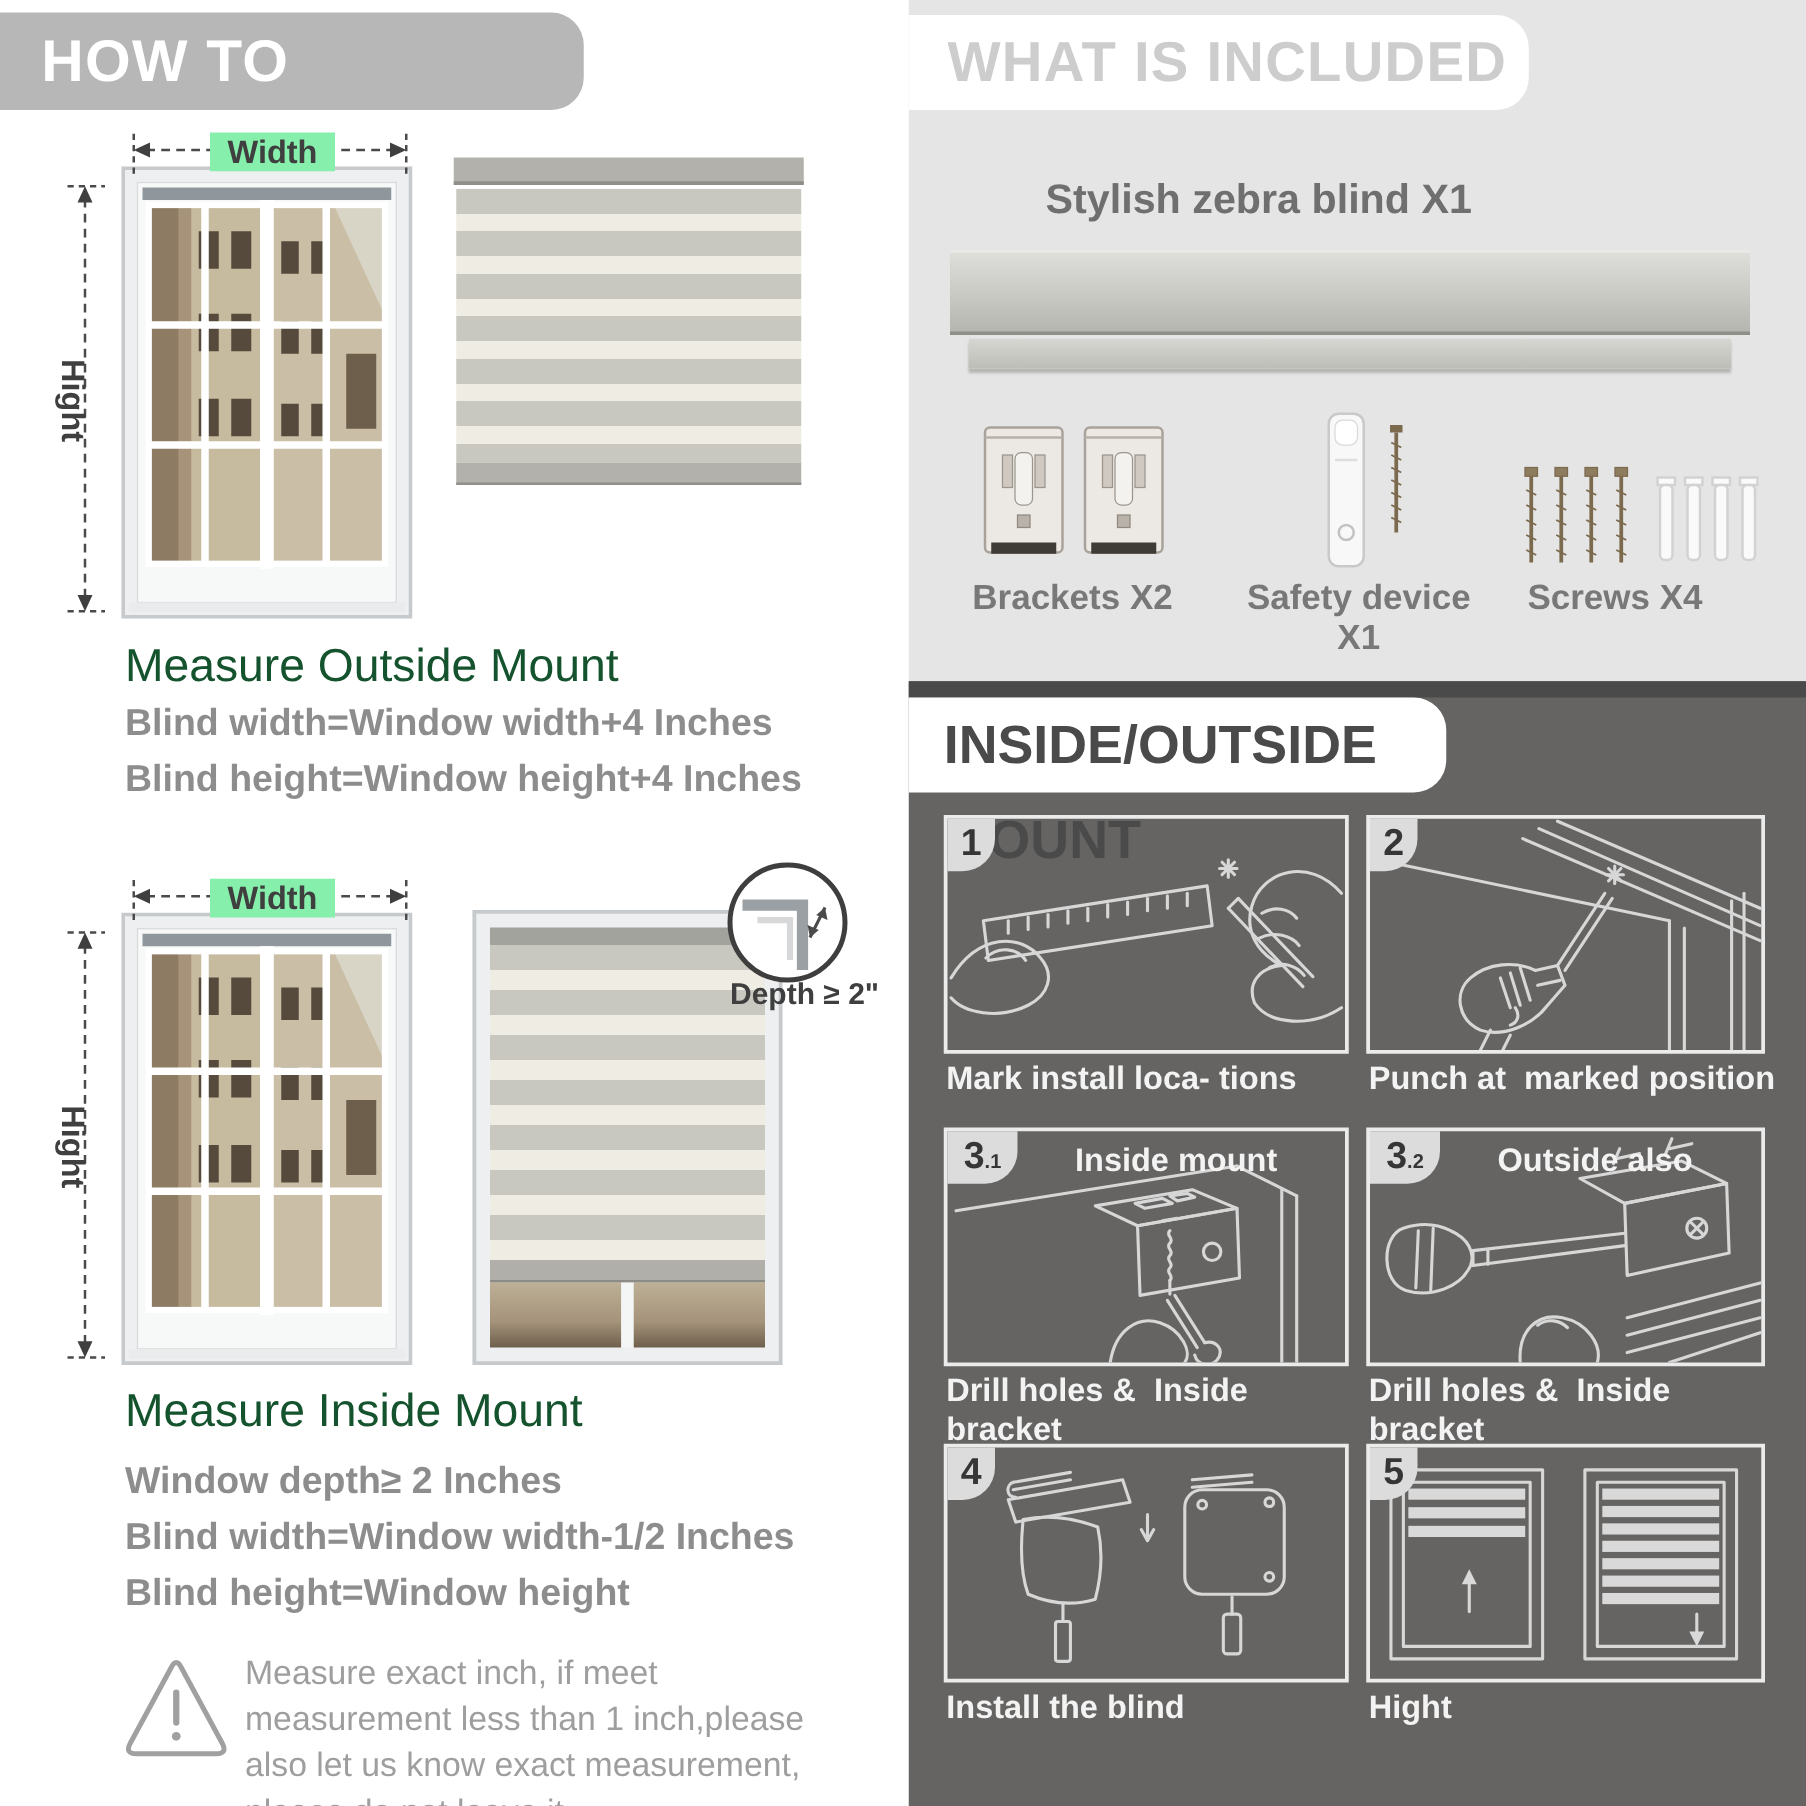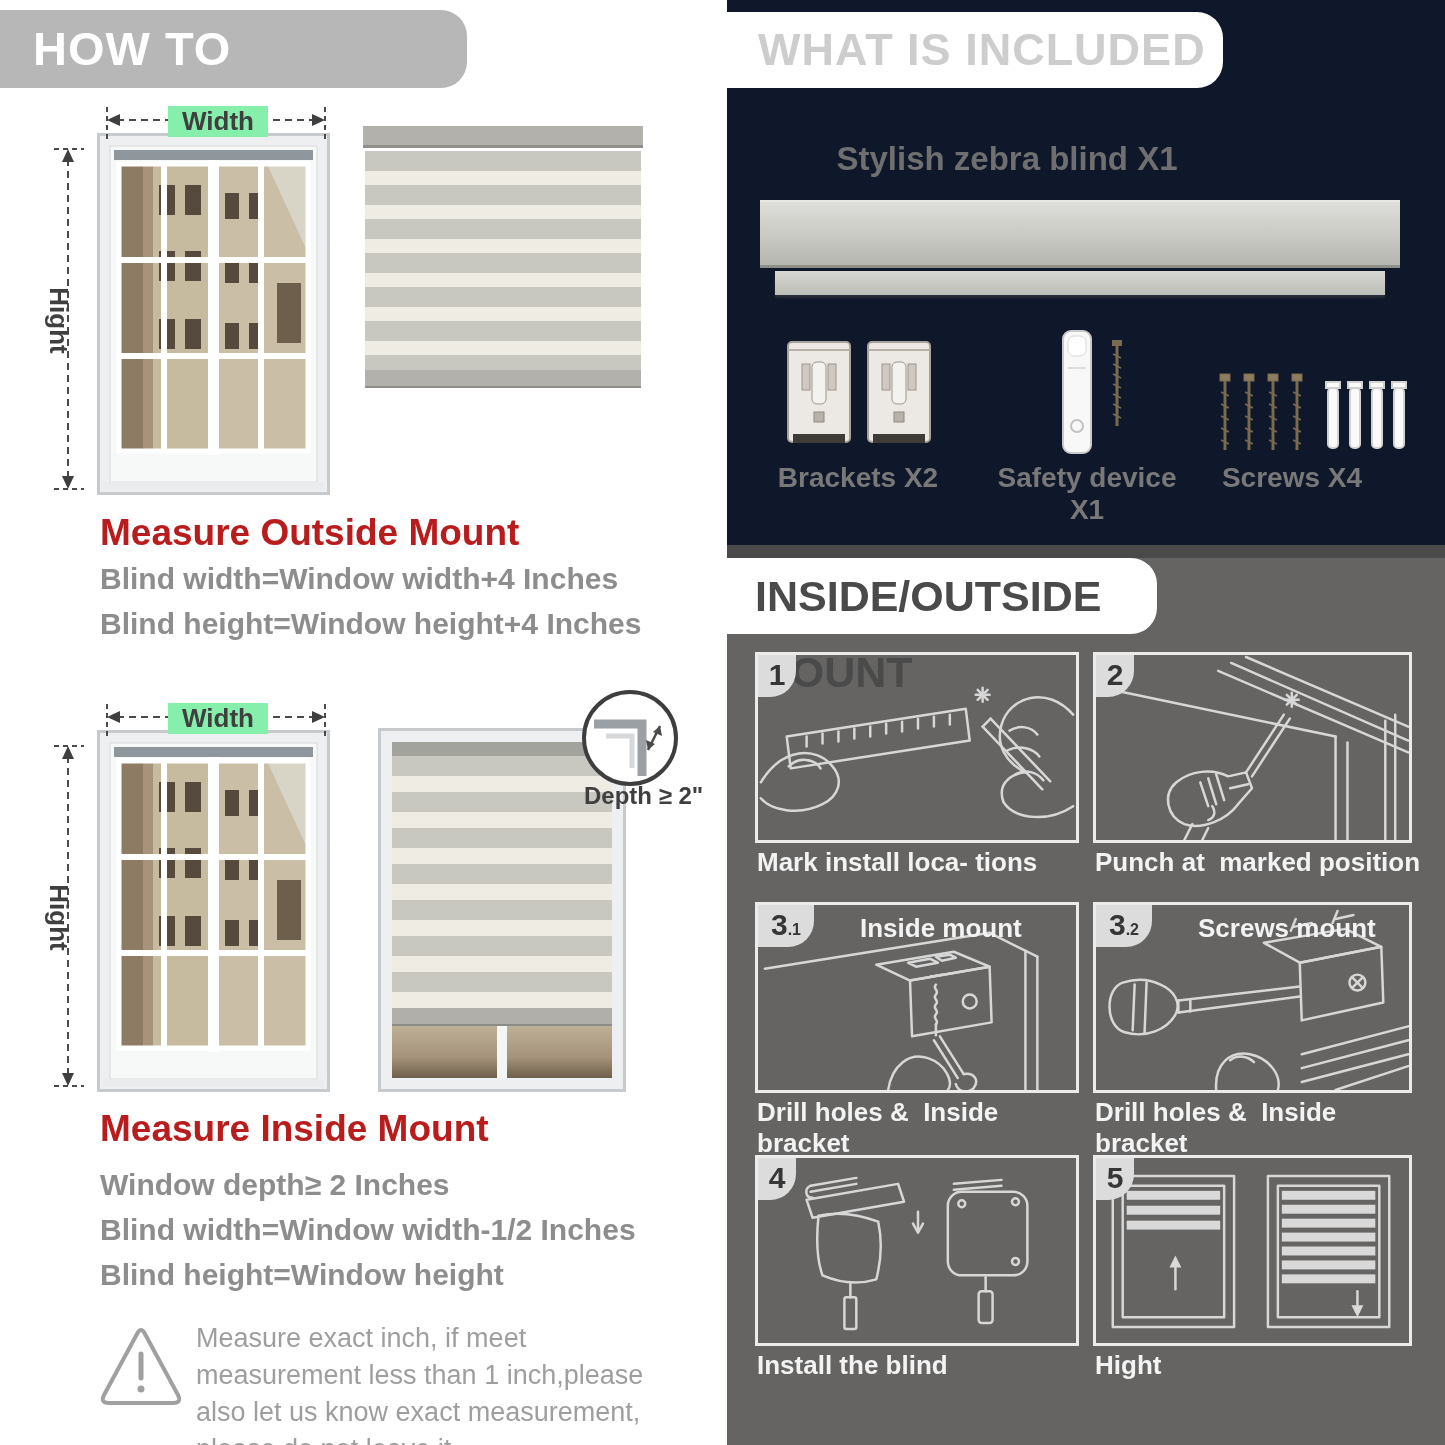--- a/index.html
+++ b/index.html
@@ -5,21 +5,21 @@
   html,body{margin:0;padding:0;background:#ffffff;}
   .page{position:relative;width:1445px;height:1445px;overflow:hidden;
         font-family:"Liberation Sans", sans-serif;background:#ffffff;}
   .abs{position:absolute;box-sizing:border-box;}
 
   
   .left-half{left:0;top:0;width:727px;height:1445px;background:#ffffff;}
   .banner-gray{left:0;top:10px;width:467px;height:78px;background:#b7b7b7;
     border-radius:0 26px 26px 0;color:#ffffff;font-size:47px;font-weight:700;
     line-height:78px;padding-left:33px;letter-spacing:1px;}
-  .sec-title{font-size:37px;font-weight:700;color:#b91c1c;line-height:42px;}
+  .sec-title{font-size:37px;font-weight:400;color:#14532d;line-height:42px;}
   .formula{font-size:30px;font-weight:700;color:#8d8d8d;line-height:45px;}
   .meas-label{position:absolute;font-size:26px;font-weight:700;color:#3f3f3f;
     text-align:center;background:#86efac;}
   .vlabel{transform:rotate(90deg);background:transparent;}
   .depth-label{font-size:24px;font-weight:700;color:#3f3f3f;}
   .warn-text{font-size:27px;font-weight:400;color:#9e9e9e;line-height:37px;}
 
   .blind1{left:363px;top:126px;width:280px;height:262px;}
   .b1-head{left:0;top:0;width:280px;height:22px;background:#b2b1ab;
     border-bottom:3px solid #8f8e88;}
@@ -32,21 +32,21 @@
     border:3px solid #c7cacc;padding:11px;display:flex;flex-direction:column;}
   .b2-head{height:14px;background:#a3a39d;flex:none;}
   .b2-fabric{height:252px;flex:none;
     background:repeating-linear-gradient(to bottom,#c9c8c0 0 20px,#efece3 20px 36px);}
   .b2-rail{height:16px;background:#b0afa9;border-bottom:2px solid #8c8b85;flex:none;}
   .b2-panes{flex:1;display:flex;}
   .b2-pane{flex:1;background:linear-gradient(180deg,#bdb096 0%,#a5937a 60%,#6e5f4c 100%);}
   .b2-mullion{width:10px;background:#f4f5f5;}
 
   
-  .right-top{left:727px;top:0;width:718px;height:545px;background:#0f172a;}
+  .right-top{left:727px;top:0;width:718px;height:545px;background:#e5e5e5;}
   .banner-white{left:0;top:12px;width:496px;height:76px;background:#ffffff;
     border-radius:0 26px 26px 0;color:#cdcdcd;font-size:45px;font-weight:700;
     line-height:76px;padding-left:31px;letter-spacing:1px;}
   .product-title{left:10px;top:140px;width:540px;text-align:center;
     font-size:33px;font-weight:700;color:#6f6f6f;}
   .headrail-main{left:33px;top:200px;width:640px;height:68px;
     background:linear-gradient(180deg,#dededa 0%,#cccdc7 45%,#b6b6b0 100%);
     border-top:2px solid #e9e9e6;border-bottom:3px solid #8f8f89;}
   .headrail-lip{left:48px;top:271px;width:610px;height:24px;
     background:linear-gradient(180deg,#d6d6d2 0%,#bdbdb7 100%);
@@ -492,21 +492,21 @@
           <path d="M94,95 L94,107"></path>
         <path d="M26,78 C8,84 8,122 28,128 C48,134 72,126 80,108 C84,98 78,86 64,80 C52,74 38,74 26,78 Z"></path>
         <path d="M38,80 L36,126"></path>
           <path d="M50,78 L48,128"></path>
         <path d="M120,186 C118,160 134,146 154,150 C174,154 186,172 182,186"></path>
         <path d="M134,156 C142,150 152,152 158,158"></path>
       </svg>
       <div class="badge duo">
         <span>3</span><span class="sub">.2</span>
       </div>
-      <div class="panel-label">Screws mount</div>
+      <div class="panel-label">Outside also</div>
     </div>
     <div class="caption" style="left:368px;top:552px;width:330px">Drill holes &amp;  Inside bracket</div>
 
     <div class="panel" style="left:28px;top:610px;width:318px;height:185px">
       <svg class="lineart" viewBox="0 0 318 186">
         <path d="M52,28 L98,20"></path>
           <path d="M52,34 L98,26"></path>
         <path d="M52,28 C46,30 46,40 54,40"></path>
         <path d="M48,42 L140,26 L146,44 L54,60 Z"></path>
         <path d="M60,58 Q56,96 64,118 Q92,130 118,122 Q126,92 120,64 Q88,52 60,58 Z"></path>

